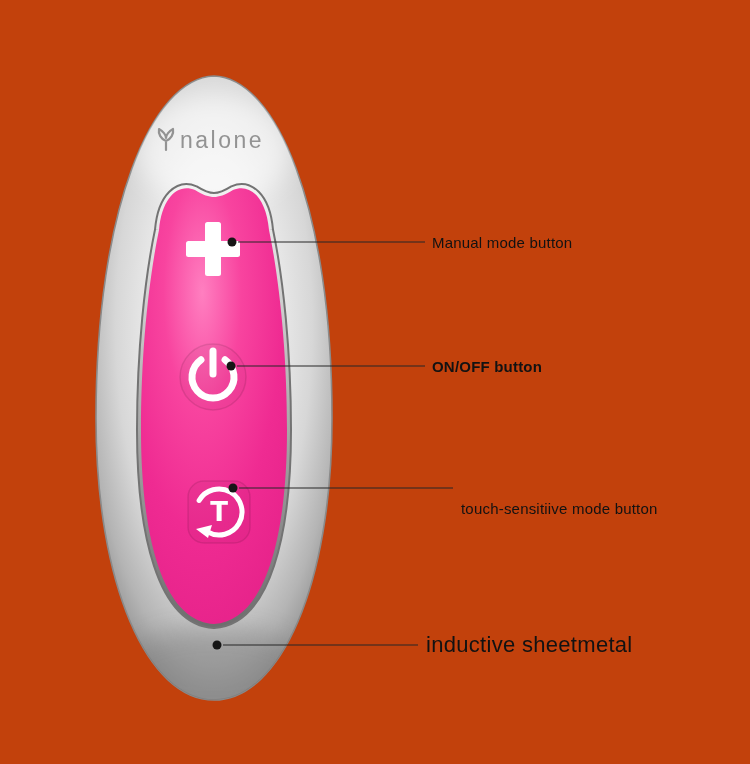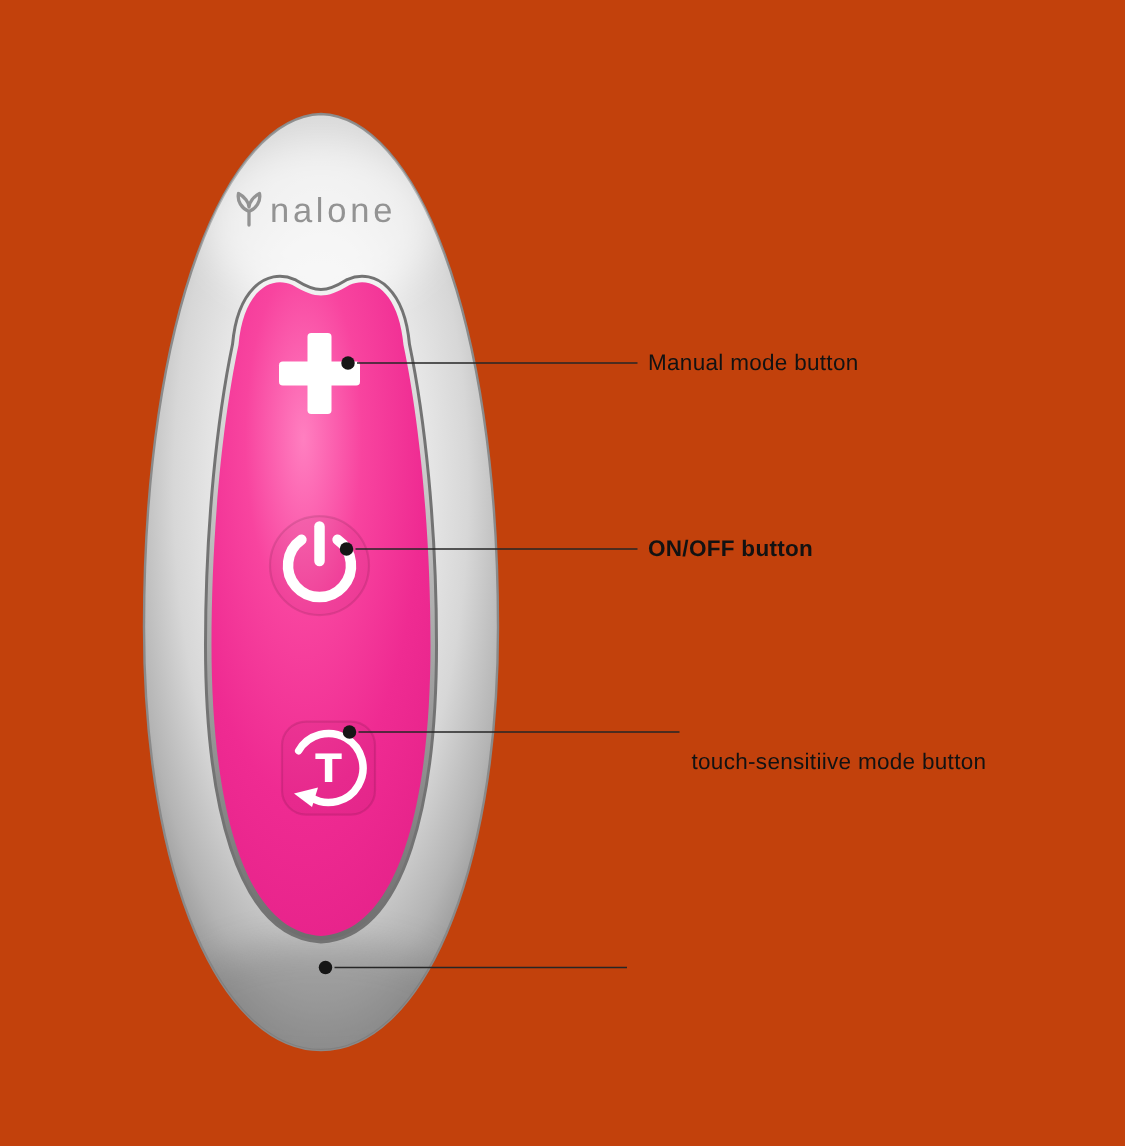--- a/index.html
+++ b/index.html
@@ -114,14 +114,15 @@
   <div class="callout-dot" style="left:231px;top:366px;"></div>
   <div class="callout-line" style="left:237px;top:366px;width:188px;"></div>
   <div class="callout-label" style="left:432px;top:366px;font-weight:bold;">ON/OFF button</div>
 
   <div class="callout-dot" style="left:233px;top:488px;"></div>
   <div class="callout-line" style="left:239px;top:488px;width:214px;"></div>
   <div class="callout-label" style="left:461px;top:488px;margin-top:20px;">touch-sensitiive mode button</div>
 
   <div class="callout-dot" style="left:217px;top:645px;"></div>
   <div class="callout-line" style="left:223px;top:645px;width:195px;"></div>
+  <div class="callout-label big" style="left:426px;top:645px;">inductive sheetmetal</div>
 
 </div>
 
 </body></html>

